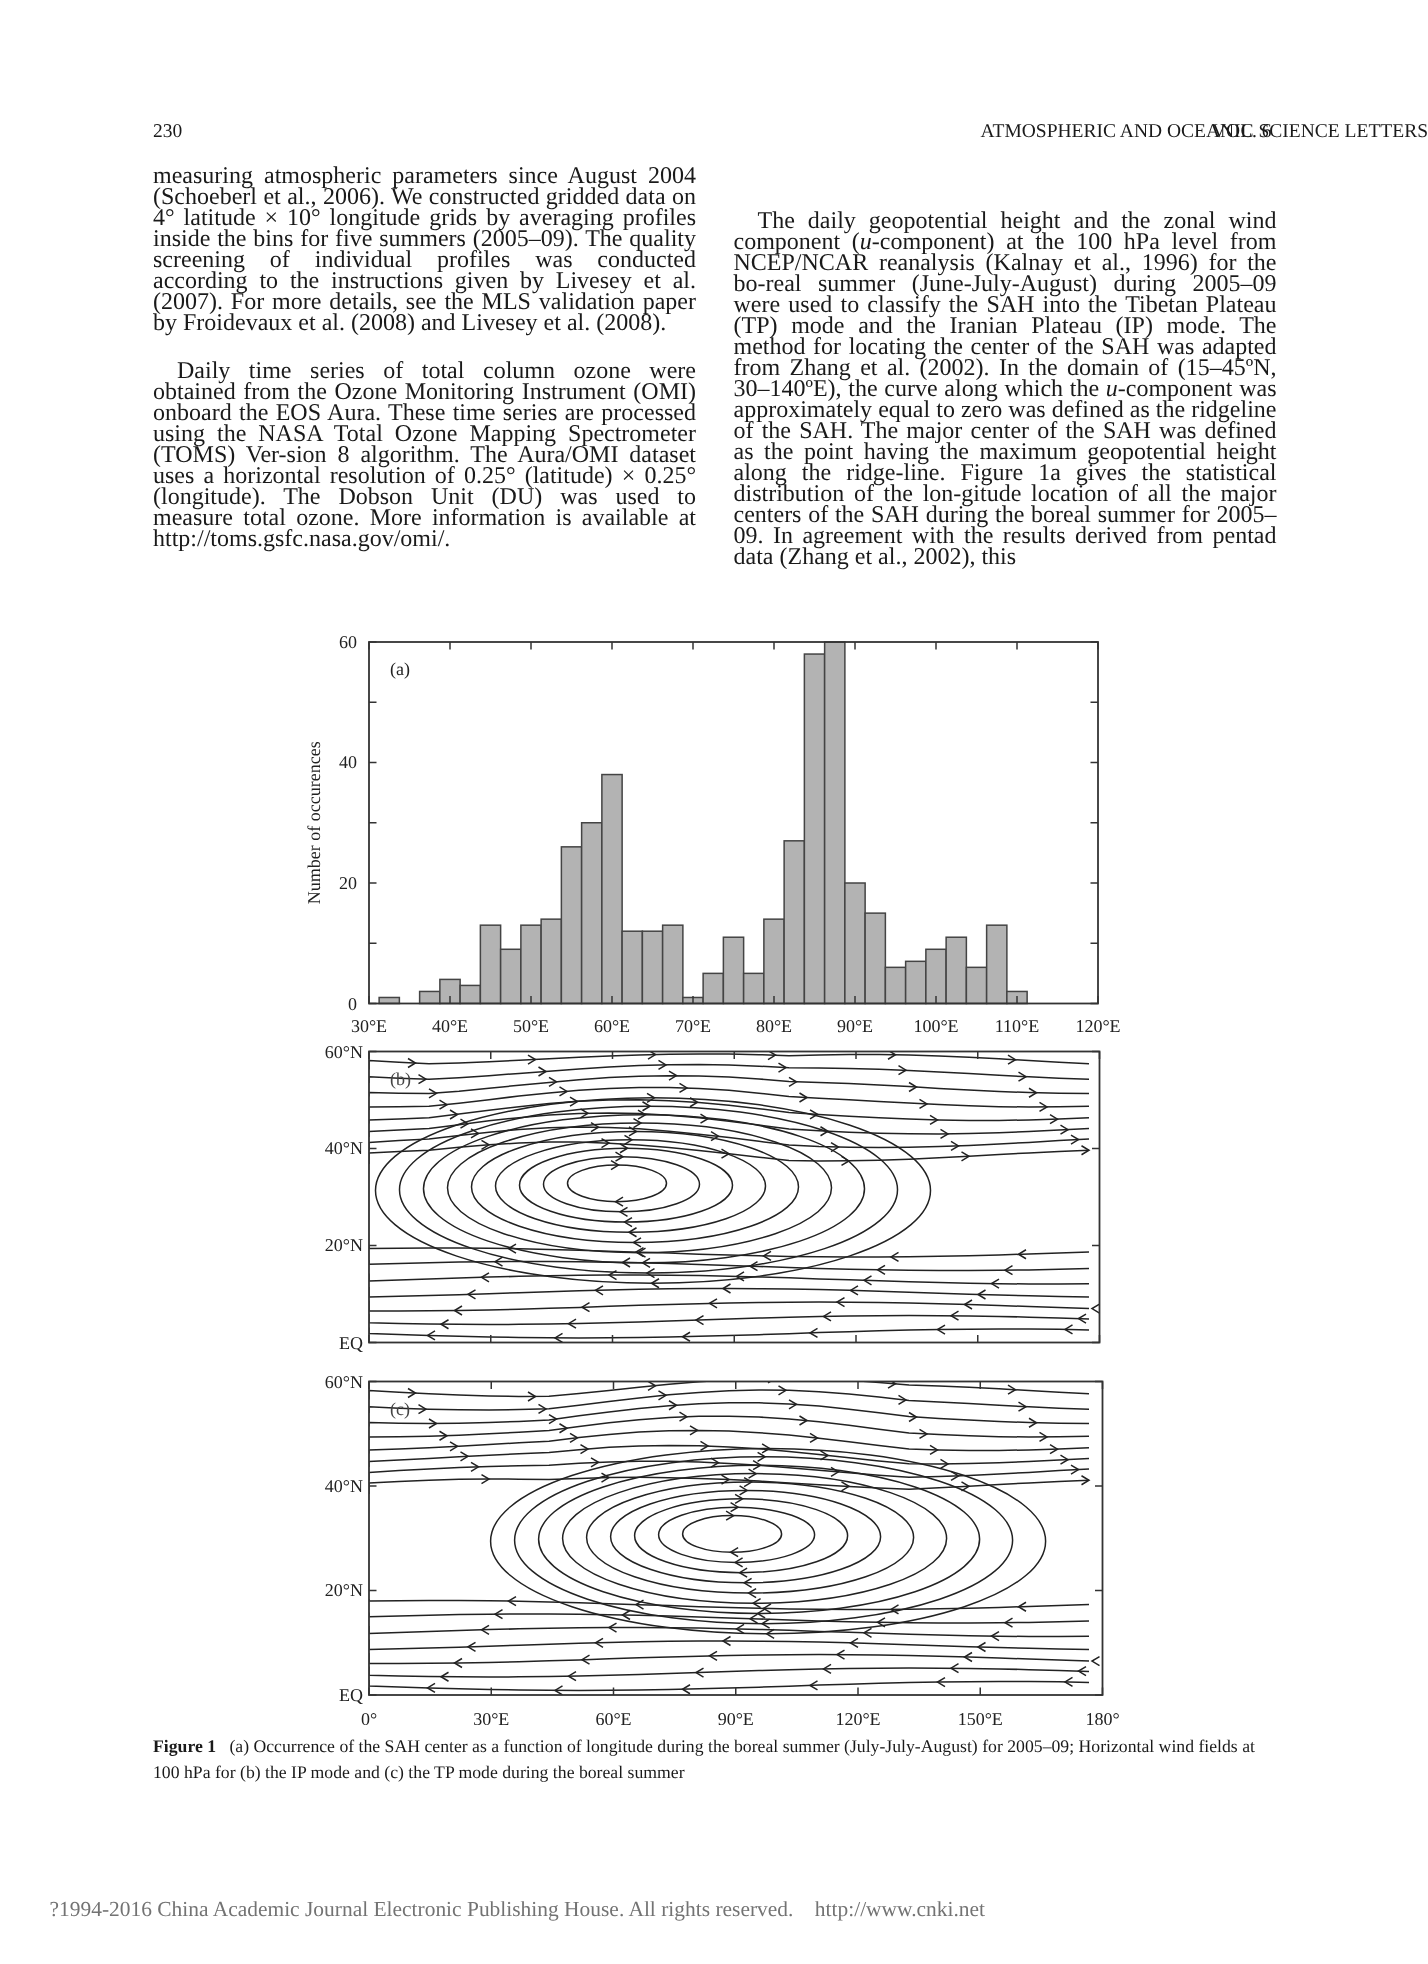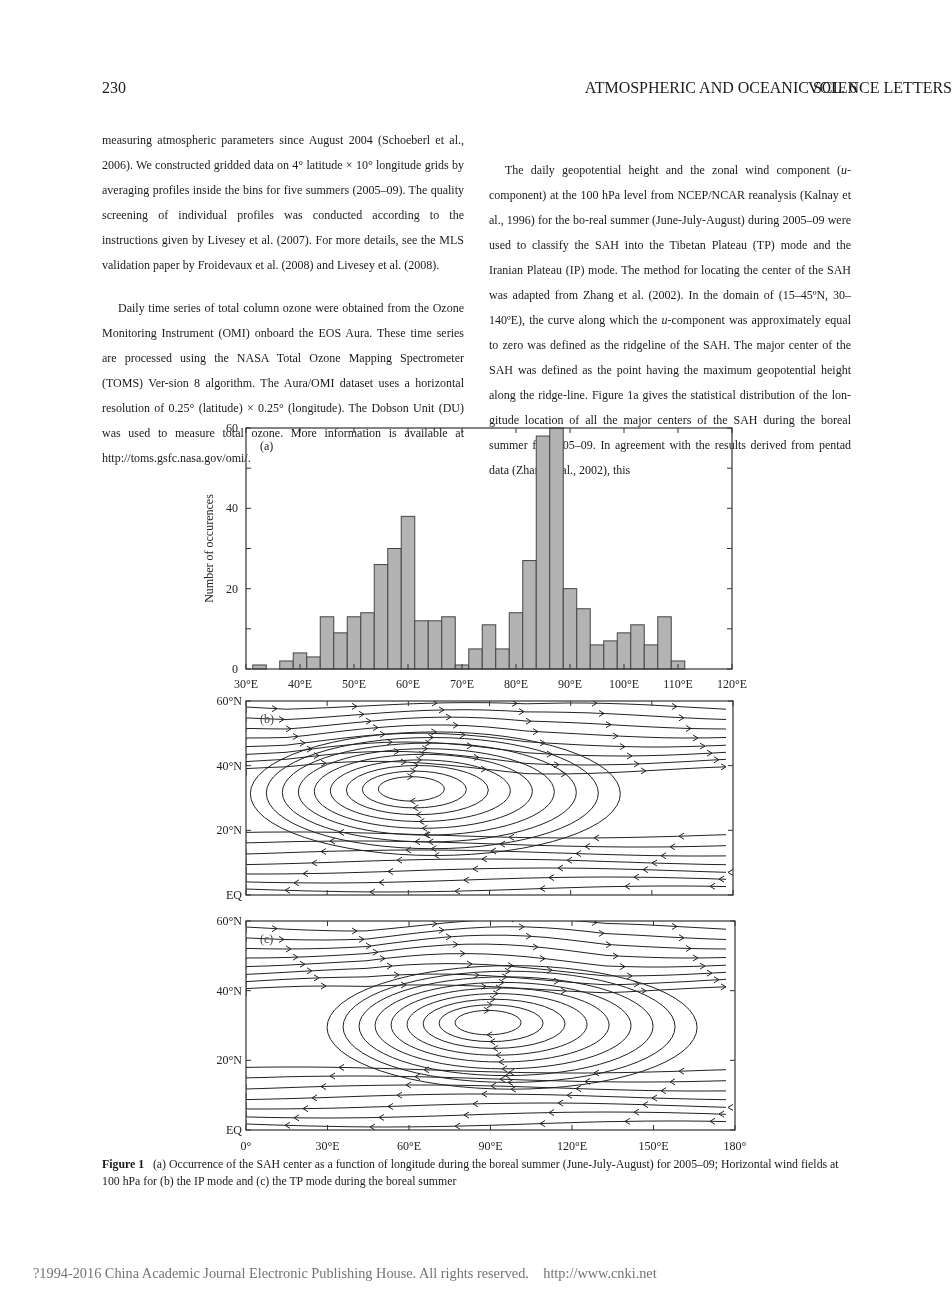--- a/index.html
+++ b/index.html
@@ -1,20 +1,20 @@
 <!DOCTYPE html>
 <html><head>
 <meta charset="utf-8">
 <style>
   html, body { margin: 0; padding: 0; background: #ffffff; }
   body { width: 952px; height: 1309px; position: relative; overflow: hidden;
          font-family: "Liberation Serif", "DejaVu Serif", serif; color: #1a1a1a; }
   .abs { position: absolute; }
-  .hdr { top: 79px; font-size: 16px; letter-spacing: 0; }
-  .col { position: absolute; top: 128px; width: 362px; font-size: 12px; line-height: 25px;
+  .hdr { top: 79px; font-size: 13px; letter-spacing: 0; }
+  .col { position: absolute; top: 111px; width: 362px; font-size: 16px; line-height: 14px;
          text-align: justify; hyphens: manual; }
   .col p { margin: 0; }
   .col p.ind { text-indent: 16px; }
   .col p + p { margin-top: 18px; }
   .fig { position: absolute; left: 195px; top: 420px; width: 560px; height: 730px; }
   .caption { position: absolute; left: 102px; top: 1156px; width: 755px; font-size: 11.8px; line-height: 17px; }
   .caption b { font-weight: bold; margin-top: 37px; }
   .footer { position: absolute; left: 33px; top: 1265px; font-size: 14.3px; color: #737373; white-space: pre; }
   svg text { font-family: "Liberation Serif", "DejaVu Serif", serif; }
 </style>
@@ -454,16 +454,16 @@
         <text x="295.5" y="730" font-size="12" text-anchor="middle" fill="#222">90°E</text>
         <text x="377" y="730" font-size="12" text-anchor="middle" fill="#222">120°E</text>
         <text x="458.5" y="730" font-size="12" text-anchor="middle" fill="#222">150°E</text>
         <text x="540" y="730" font-size="12" text-anchor="middle" fill="#222">180°</text>
         <text x="65" y="523" font-size="12" fill="#444">(c)</text>
       </g>
   </svg>
 </div>
 
 <div class="caption">
-  <b>Figure 1</b>&nbsp;&nbsp;&nbsp;<span>(a) Occurrence of the SAH center as a function of longitude during the boreal summer (June-July-August) for 2005–09; Horizontal wind fields at 100 hPa for (b) the IP mode and (c) the TP mode during the boreal summer</span>
+  <b>Figure 1</b>&nbsp;&nbsp;&nbsp;<span>(a) Occurrence of the SAH center as a function of longitude during the boreal summer (July-July-August) for 2005–09; Horizontal wind fields at 100 hPa for (b) the IP mode and (c) the TP mode during the boreal summer</span>
 </div>
 
 <div class="footer"><span>?1994-2016 China Academic Journal Electronic Publishing House. All rights reserved.</span>    <span>http://www.cnki.net</span></div>
 
 </body></html>

